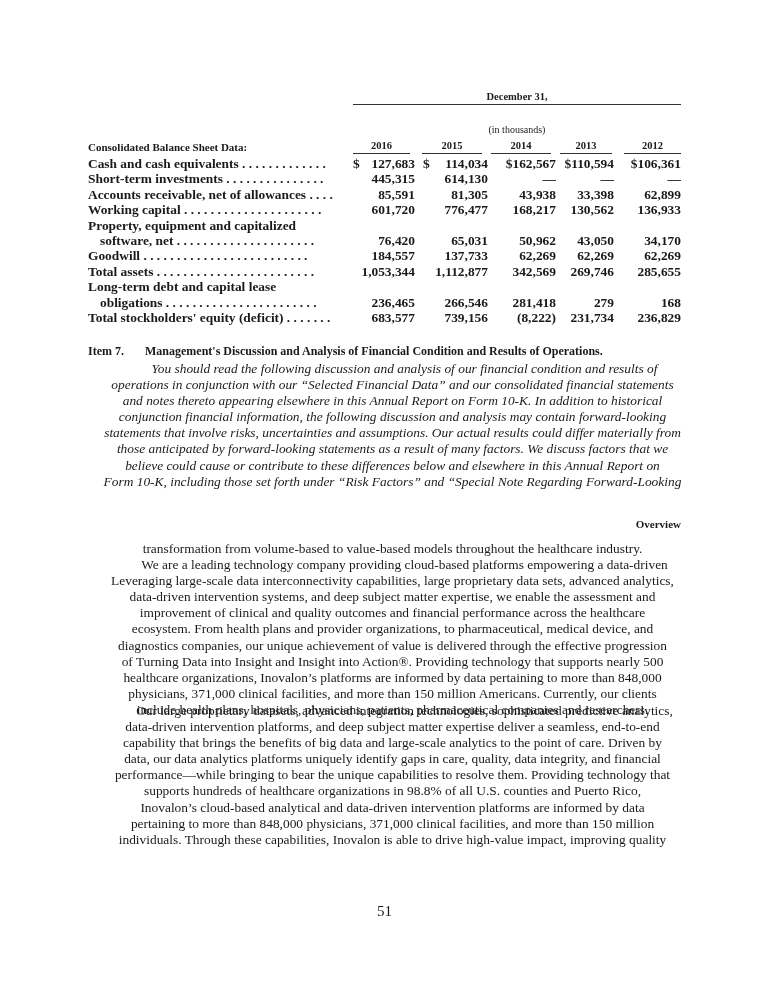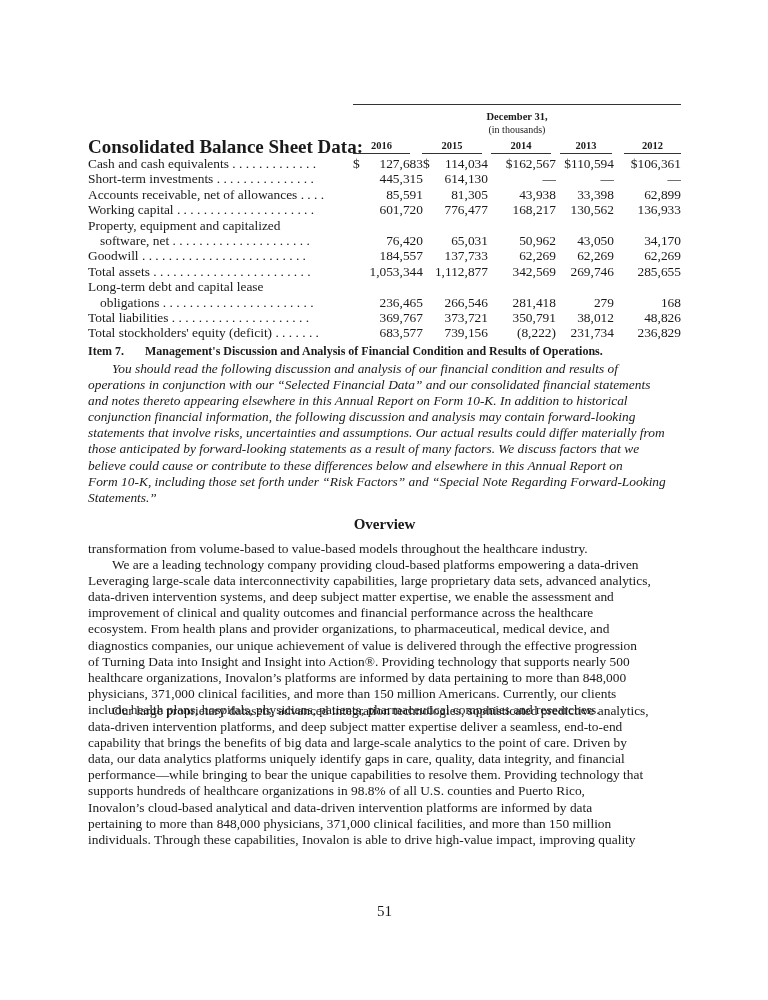--- a/index.html
+++ b/index.html
@@ -6,52 +6,52 @@
   body {
     width: 768px; height: 1000px; position: relative; overflow: hidden;
     font-family: "Liberation Serif", "DejaVu Serif", serif;
     color: #1a1a1a;
     font-size: 13.4px;
   }
   .page { position: absolute; left: 88px; top: 0; width: 593px; }
 
   
   .fin-table { position: absolute; top: 90px; left: 0; width: 593px; }
-  .hdr-dec { position: absolute; top: 0; left: 265px; width: 328px; text-align: center; font-weight: bold; font-size: 10.5px; line-height: 13px; margin-top: 20px; }
+  .hdr-dec { position: absolute; top: 0; left: 265px; width: 328px; text-align: center; font-weight: bold; font-size: 10.5px; line-height: 13px; }
   .hdr-line { position: absolute; top: 14px; left: 265px; width: 328px; height: 1px; background: #333; }
   .hdr-years { position: absolute; top: 16px; left: 0; width: 593px; height: 14px; margin-top: 33px; }
   .yr { position: absolute; font-weight: bold; font-size: 10.5px; text-align: center; line-height: 13px; }
   .yr-line { position: absolute; top: 14px; height: 1px; background: #333; }
   .hdr-units { position: absolute; top: 33px; left: 265px; width: 328px; text-align: center; font-weight: normal; font-size: 10px; line-height: 13px; }
 
-  .section-title { position: absolute; top: 49px; left: 0; font-weight: bold; font-size: 19px; line-height: 16px; }
+  .section-title { position: absolute; top: 49px; left: 0; font-weight: bold; font-size: 11px; line-height: 16px; }
 
   .rows { position: absolute; top: 66px; left: 0; width: 593px; }
-  .row { position: relative; height: 15.4px; line-height: 15.4px; white-space: nowrap; }
+  .row { position: relative; height: 15.4px; line-height: 15.4px; white-space: nowrap; font-weight: bold; }
   .row .label { position: absolute; left: 0; width: 254px; overflow: hidden; }
   .row .label.indent { padding-left: 12px; width: 242px; }
   .row .cell { position: absolute; text-align: right; }
-  .c0 { left: 268px; width: 67px; }
+  .c0 { left: 260px; width: 67px; }
   .c1 { left: 330px; width: 70px; }
   .c2 { left: 402px; width: 66px; }
   .c3 { left: 470px; width: 56px; }
   .c4 { left: 528px; width: 65px; }
   .dollar { position: absolute; }
 
   
   .item-heading { position: absolute; top: 343px; left: 0; width: 593px; font-weight: bold; font-size: 12px; line-height: 16px; white-space: nowrap; }
   .item-heading .num { display: inline-block; width: 57px; }
 
-  .para { position: absolute; left: 0; width: 593px; line-height: 16.1px; text-align: left; }
+  .para { position: absolute; left: 8px; width: 593px; line-height: 16.1px; text-align: center; }
   .para .line { display: block; white-space: nowrap; }
   .para .line.first { text-indent: 24px; }
   .italic { font-style: italic; }
 
   .p-intro { top: 361px; }
-  .overview { position: absolute; top: 516px; left: 0; width: 593px; text-align: center; font-weight: bold; font-size: 15px; line-height: 16px; }
+  .overview { position: absolute; top: 516px; left: 0; width: 593px; text-align: right; font-weight: bold; font-size: 11px; line-height: 16px; }
   .p1 { top: 541px; }
   .p2 { top: 703px; }
 
   .page-num { position: absolute; top: 903px; left: 0; width: 593px; text-align: center; font-size: 15px; }
 </style>
 </head>
 <body>
 
 <div class="page">
 
@@ -141,28 +141,20 @@
       </div>
       <div class="row">
         <span class="label indent">obligations . . . . . . . . . . . . . . . . . . . . . . .</span>
         <span class="cell c0">236,465</span>
         <span class="cell c1">266,546</span>
         <span class="cell c2">281,418</span>
         <span class="cell c3">279</span>
         <span class="cell c4">168</span>
       </div>
       <div class="row">
-        <span class="label">Total liabilities . . . . . . . . . . . . . . . . . . . . .</span>
-        <span class="cell c0">369,767</span>
-        <span class="cell c1">373,721</span>
-        <span class="cell c2">350,791</span>
-        <span class="cell c3">38,012</span>
-        <span class="cell c4">48,826</span>
-      </div>
-      <div class="row">
         <span class="label">Total stockholders' equity (deficit) . . . . . . .</span>
         <span class="cell c0">683,577</span>
         <span class="cell c1">739,156</span>
         <span class="cell c2">(8,222)</span>
         <span class="cell c3">231,734</span>
         <span class="cell c4">236,829</span>
       </div>
     </div>
   </div>
 
@@ -172,21 +164,20 @@
 
   <div class="para p-intro italic">
     <span class="line first">You should read the following discussion and analysis of our financial condition and results of</span>
     <span class="line">operations in conjunction with our “Selected Financial Data” and our consolidated financial statements</span>
     <span class="line">and notes thereto appearing elsewhere in this Annual Report on Form 10-K. In addition to historical</span>
     <span class="line">conjunction financial information, the following discussion and analysis may contain forward-looking</span>
     <span class="line">statements that involve risks, uncertainties and assumptions. Our actual results could differ materially from</span>
     <span class="line">those anticipated by forward-looking statements as a result of many factors. We discuss factors that we</span>
     <span class="line">believe could cause or contribute to these differences below and elsewhere in this Annual Report on</span>
     <span class="line">Form 10-K, including those set forth under “Risk Factors” and “Special Note Regarding Forward-Looking</span>
-    <span class="line">Statements.”</span>
   </div>
 
   <div class="overview">Overview</div>
 
   <div class="para p1">
     <span class="line">transformation from volume-based to value-based models throughout the healthcare industry.</span>
     <span class="line first">We are a leading technology company providing cloud-based platforms empowering a data-driven</span>
     <span class="line">Leveraging large-scale data interconnectivity capabilities, large proprietary data sets, advanced analytics,</span>
     <span class="line">data-driven intervention systems, and deep subject matter expertise, we enable the assessment and</span>
     <span class="line">improvement of clinical and quality outcomes and financial performance across the healthcare</span>

